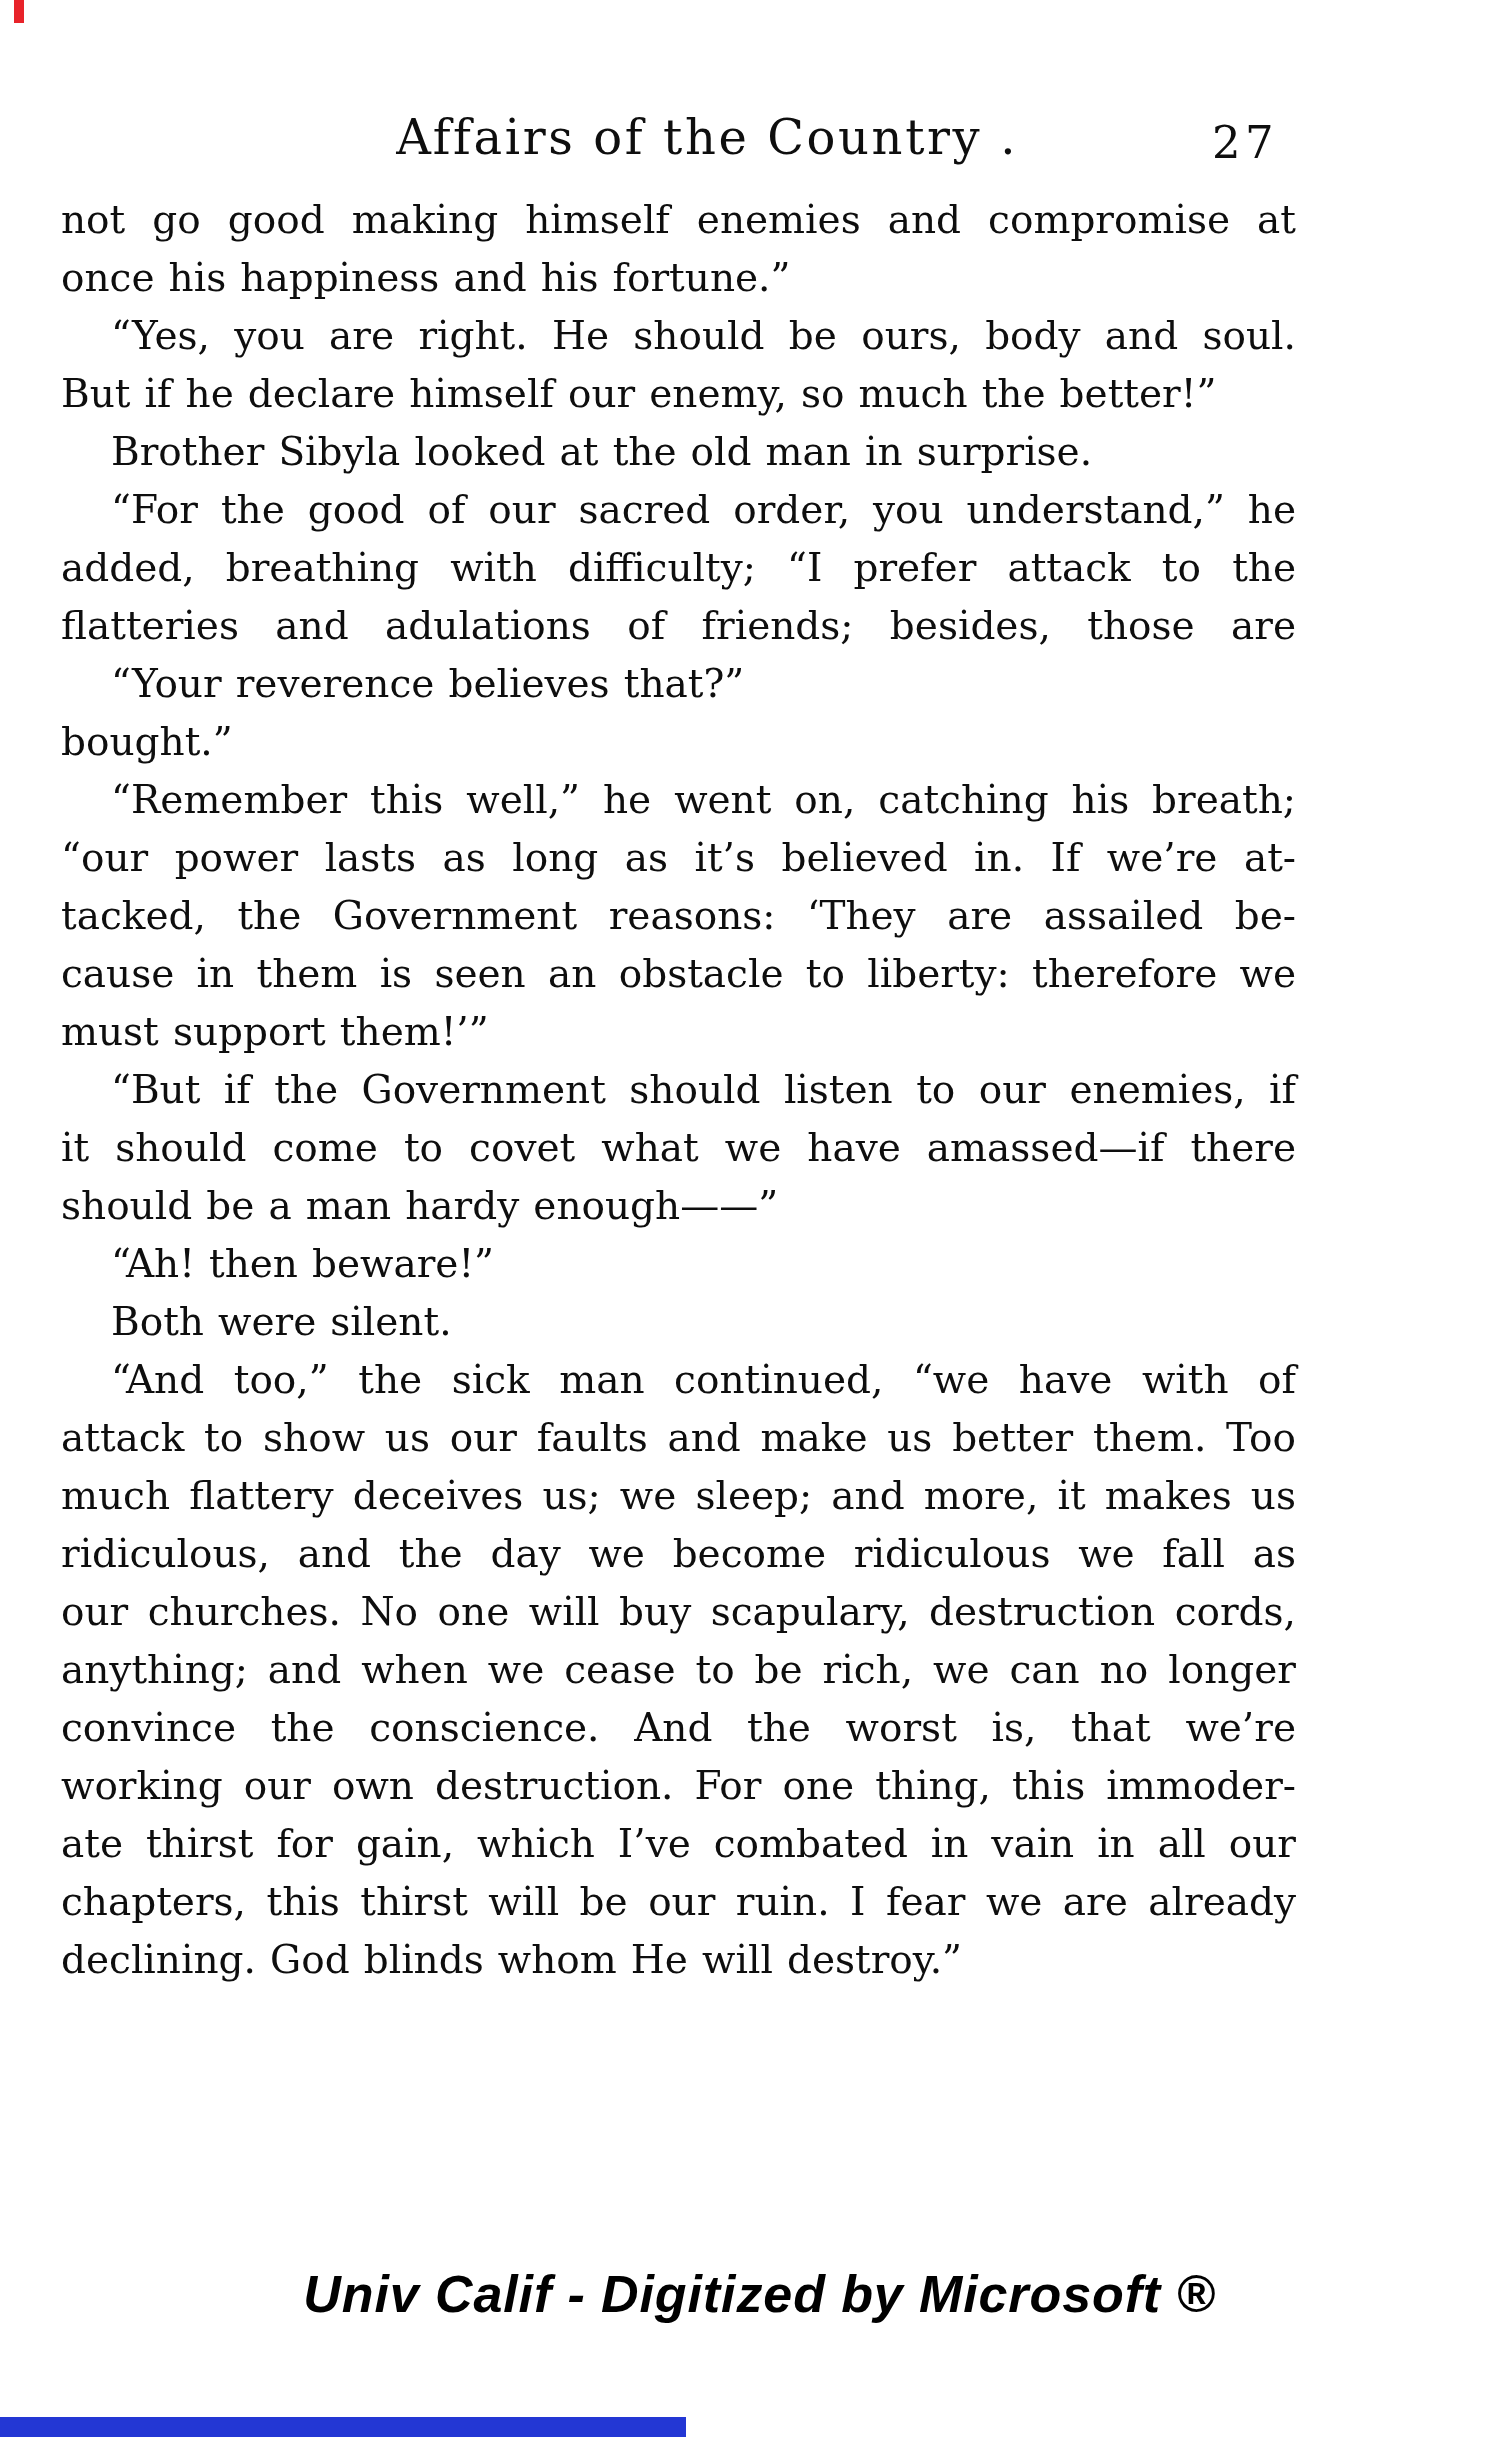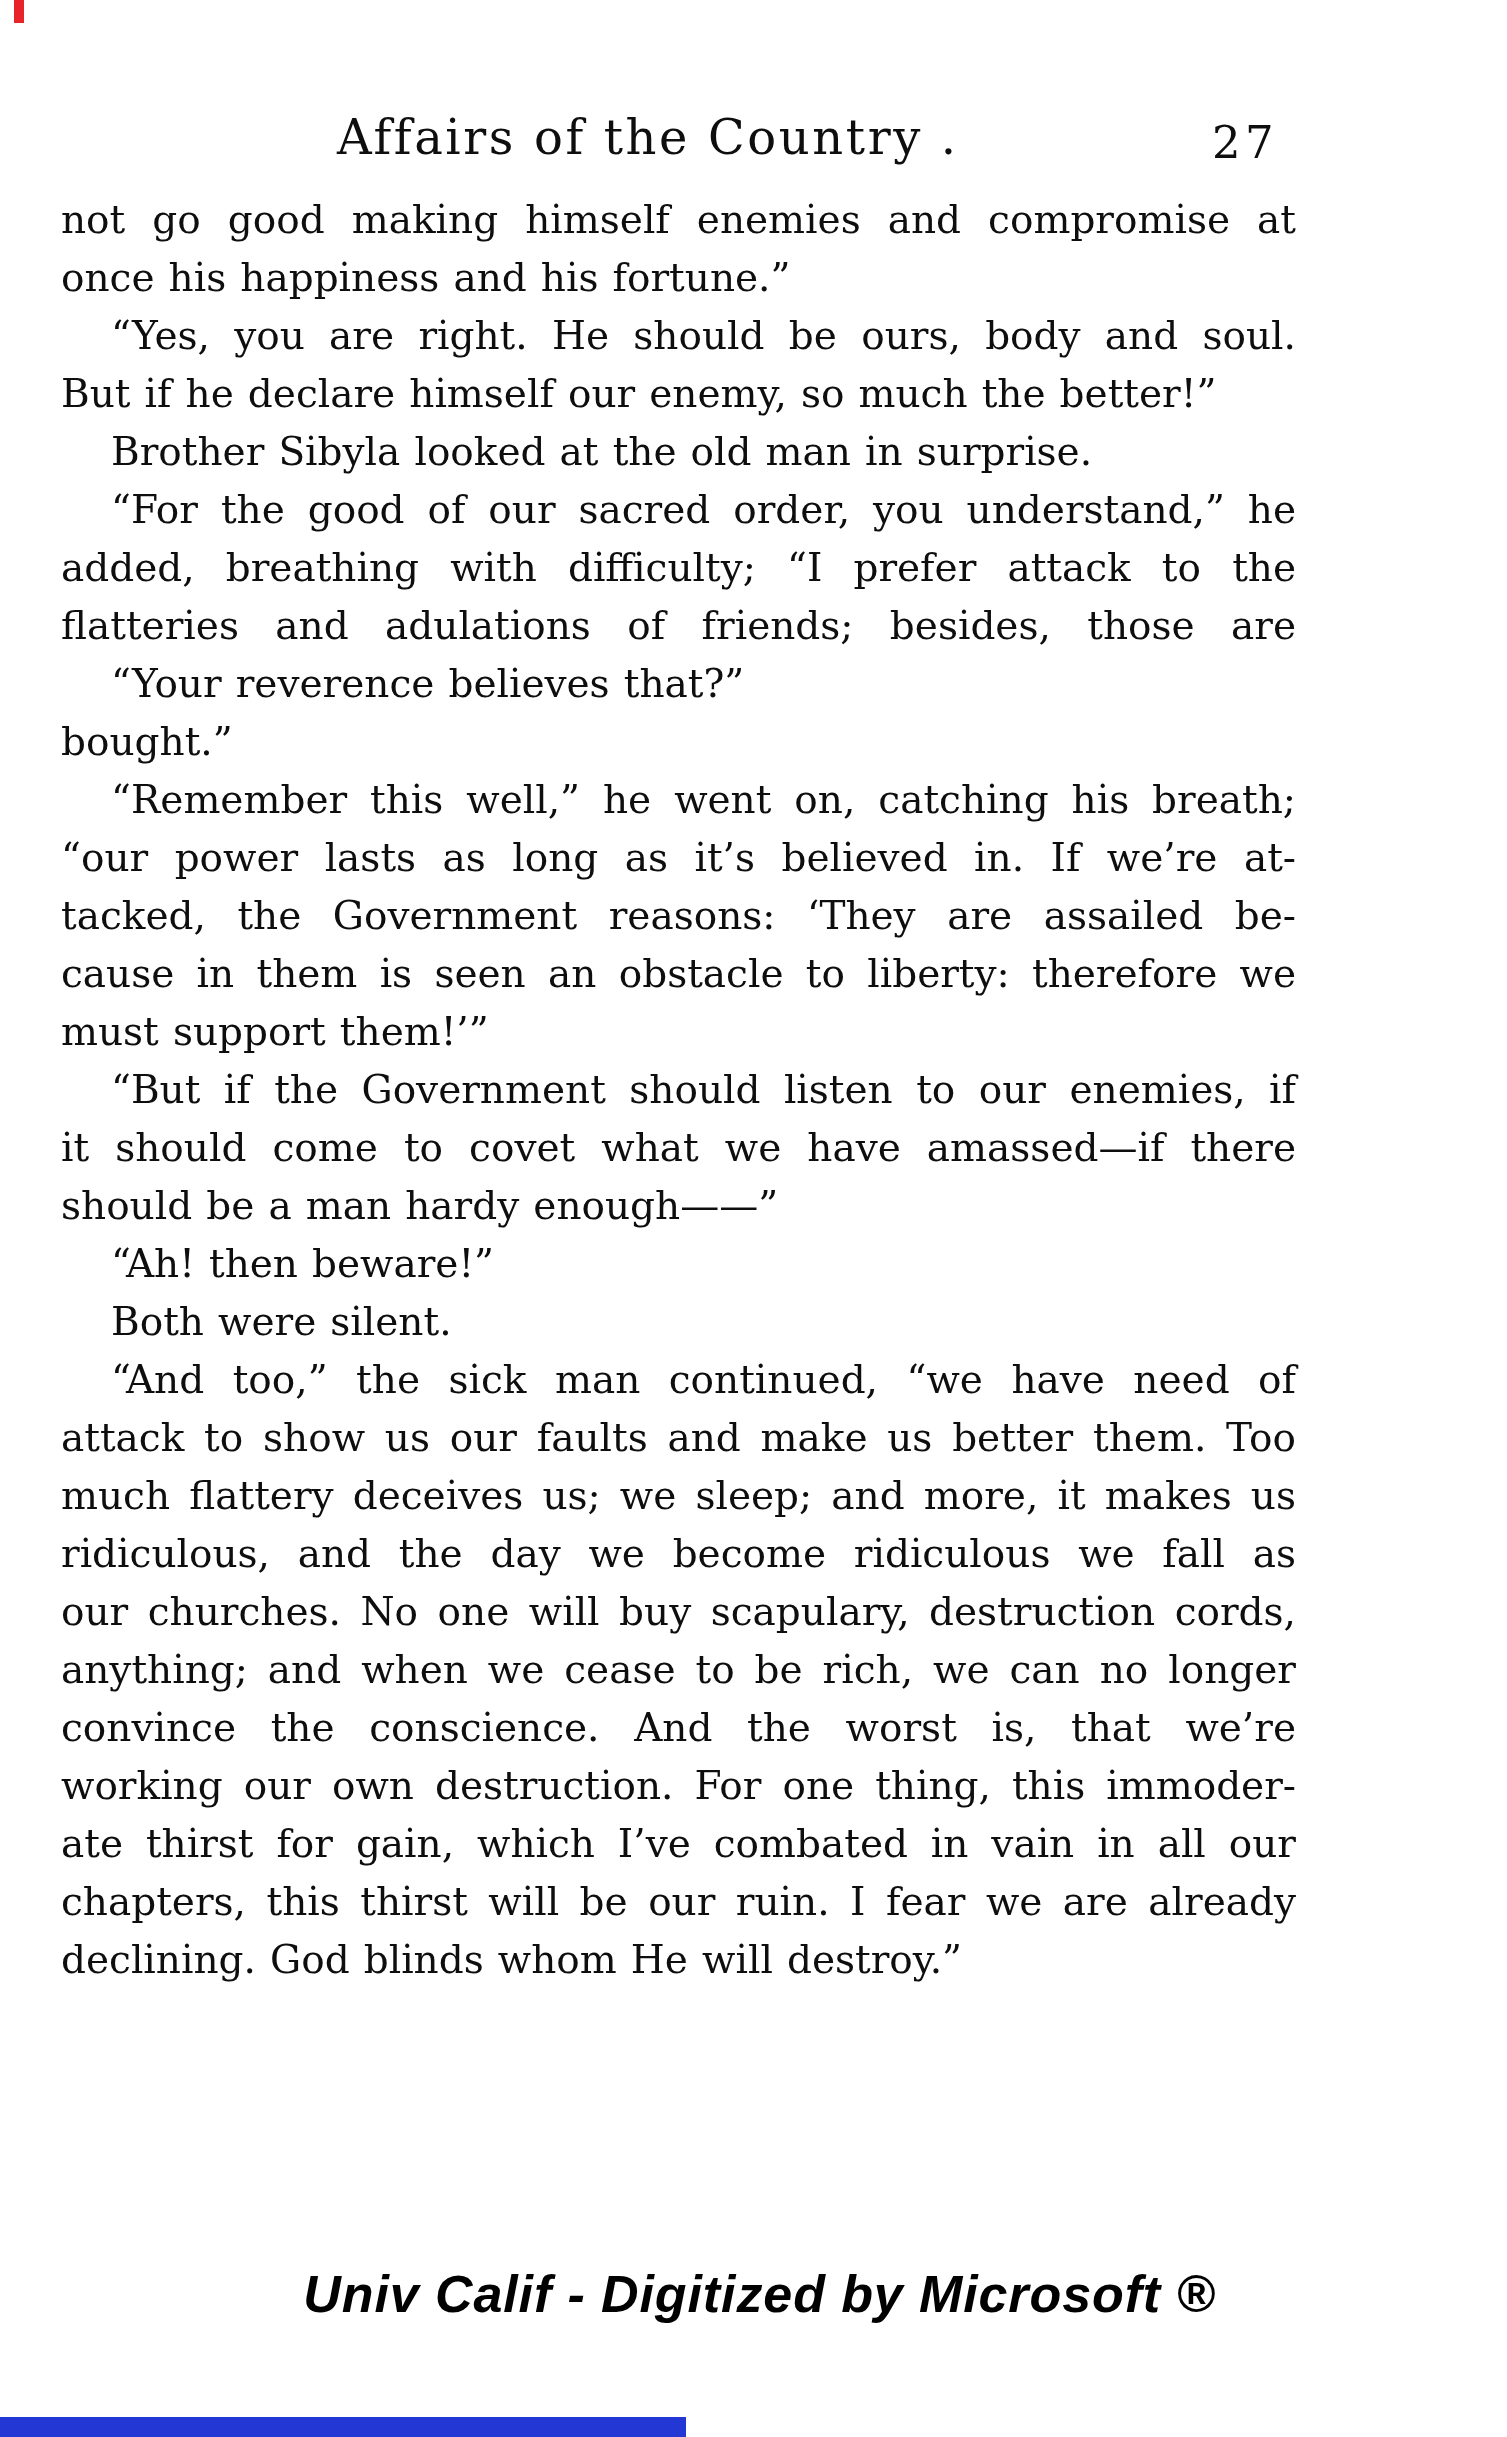--- a/index.html
+++ b/index.html
@@ -21,21 +21,21 @@
     position: absolute;
     top: 109px;
     left: 0;
     width: 100%;
     height: 69px;
   }
   .head-title {
     position: absolute;
     left: 337px;
     width: 681px;
-    text-align: left;
+    text-align: right;
     font-size: 48px;
     letter-spacing: 2.6px;
     white-space: nowrap;
   }
   .head-pagenum {
     position: absolute;
     left: 1212px;
     top: 7px;
     font-size: 45px;
     letter-spacing: 4.3px;
@@ -118,21 +118,21 @@
       <div class="line indent">“Remember this well,” he went on, catching his breath;</div>
       <div class="line">“our power lasts as long as it’s believed in.  If we’re at-</div>
       <div class="line">tacked, the Government reasons: ‘They are assailed be-</div>
       <div class="line">cause in them is seen an obstacle to liberty: therefore we</div>
       <div class="line last">must support them!’”</div>
       <div class="line indent">“But if the Government should listen to our enemies, if</div>
       <div class="line">it should come to covet what we have amassed—if there</div>
       <div class="line last">should be a man hardy enough——”</div>
       <div class="line indent last">“Ah! then beware!”</div>
       <div class="line indent last">Both were silent.</div>
-      <div class="line indent">“And too,” the sick man continued, “we have need of</div>
+      <div class="line indent">“And too,” the sick man continued, “we have with of</div>
       <div class="line">attack to show us our faults and make us better them.  Too</div>
       <div class="line">much flattery deceives us; we sleep; and more, it makes us</div>
       <div class="line">ridiculous, and the day we become ridiculous we fall as</div>
       <div class="line">our churches.  No one will buy scapulary, destruction cords,</div>
       <div class="line">anything; and when we cease to be rich, we can no longer</div>
       <div class="line">convince the conscience.  And the worst is, that we’re</div>
       <div class="line">working our own destruction.  For one thing, this immoder-</div>
       <div class="line">ate thirst for gain, which I’ve combated in vain in all our</div>
       <div class="line">chapters, this thirst will be our ruin.  I fear we are already</div>
       <div class="line last">declining.  God blinds whom He will destroy.”</div>

